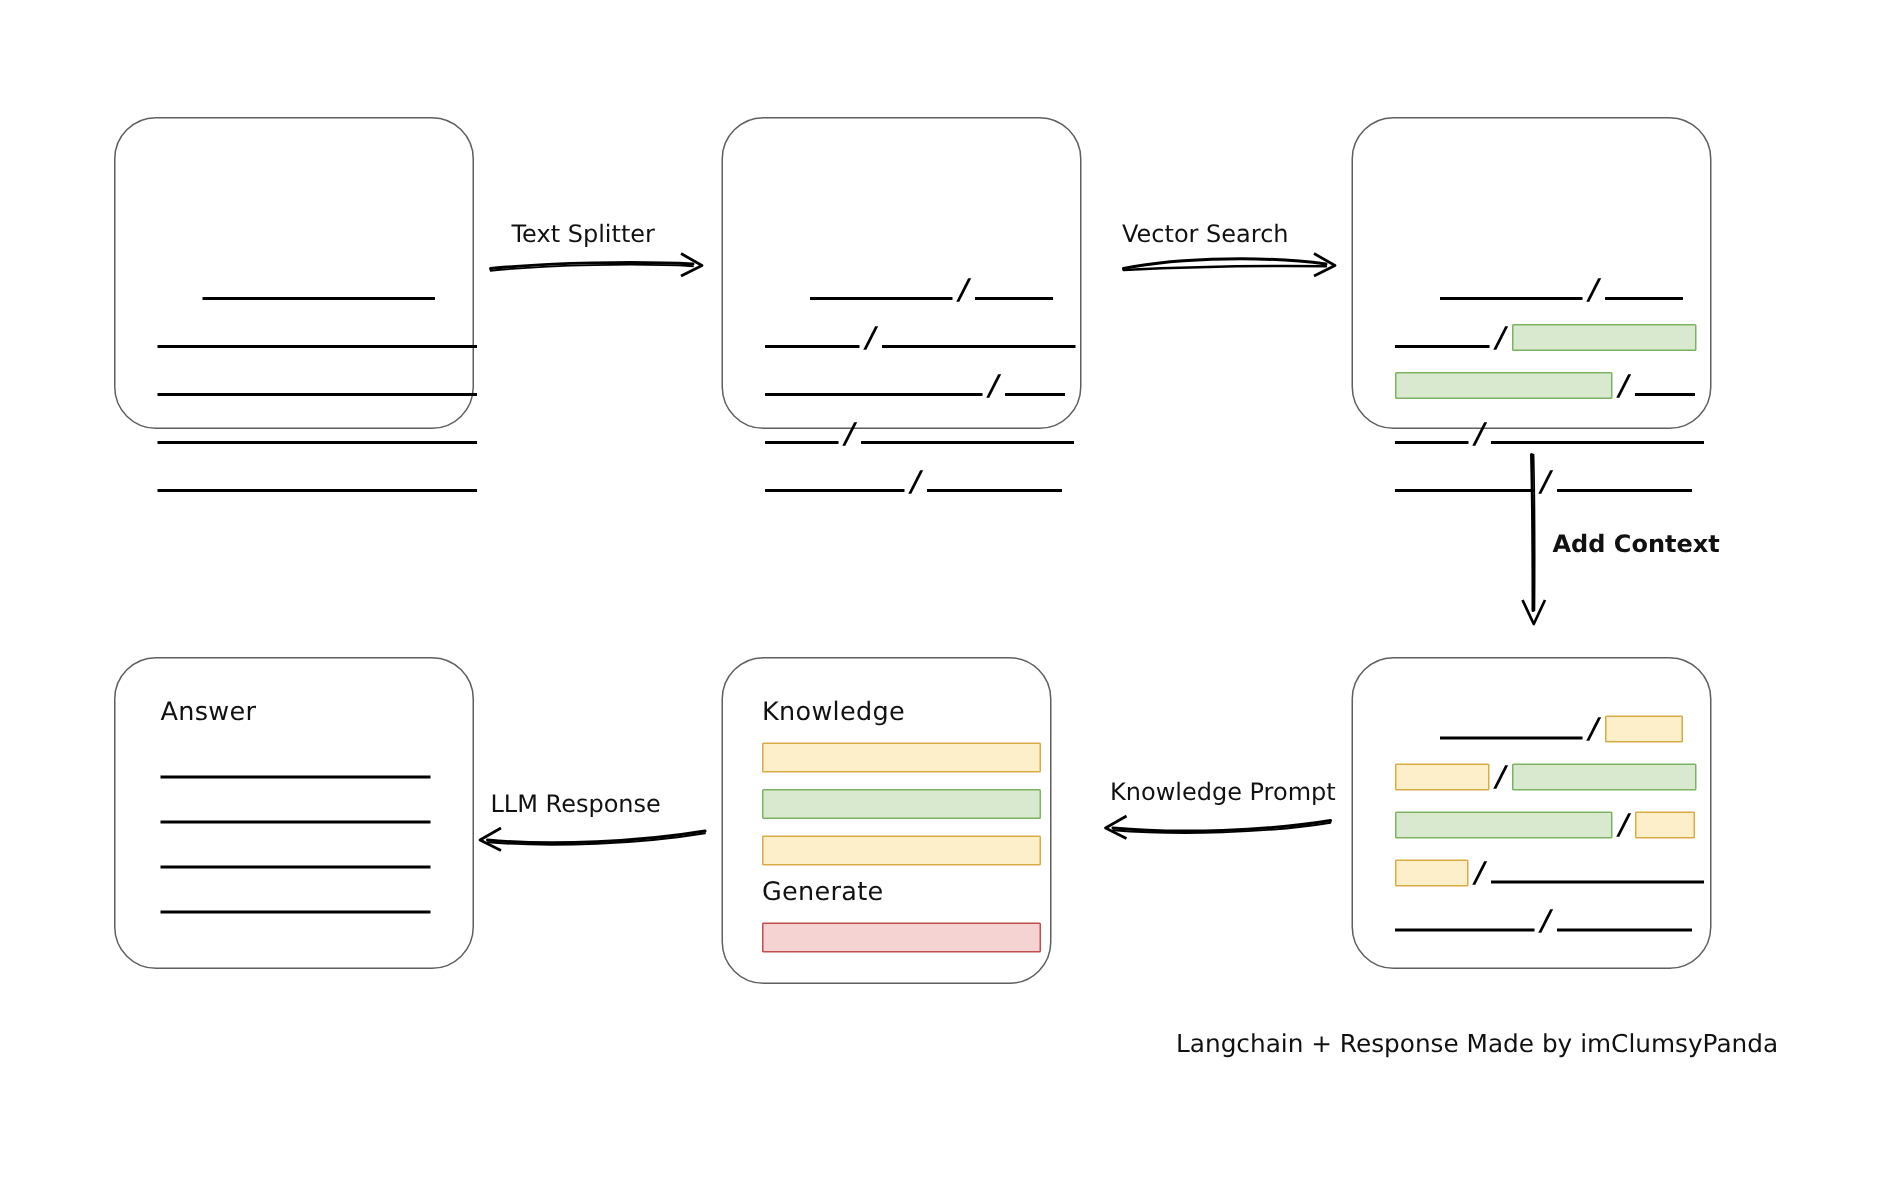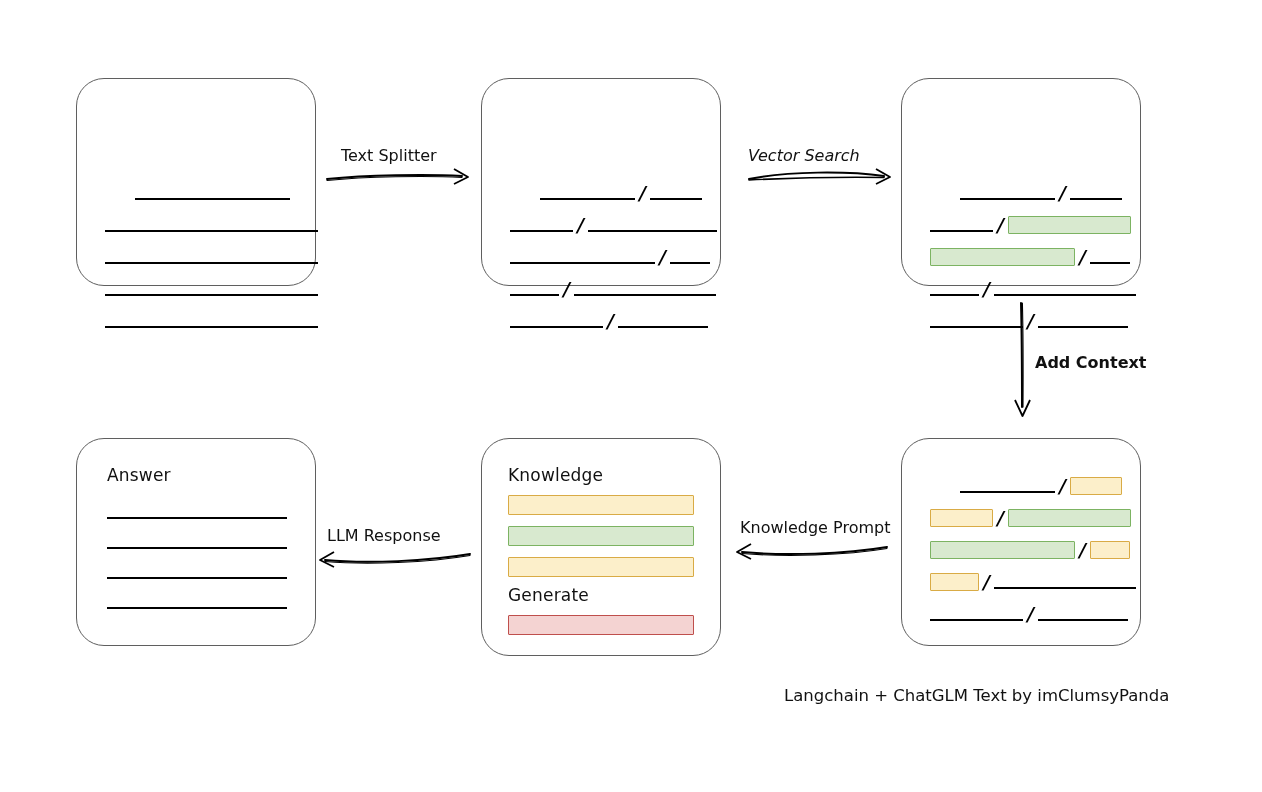--- a/index.html
+++ b/index.html
@@ -148,21 +148,21 @@
       <span class="slash">/</span>
       <span class="seg-line" style="width:142px;"></span>
     </div>
     <div class="row" style="left:28px; top:231px;">
       <span class="seg-line" style="width:93px;"></span>
       <span class="slash">/</span>
       <span class="seg-line" style="width:90px;"></span>
     </div>
   </div>
 
-  <div class="edge-label" style="left:748px; top:146px;font-style:italic;">Vector Search</div>
+  <div class="edge-label" style="left:748px; top:146px;">Vector Search</div>
   <svg class="edge-svg" style="left:748px; top:165px;" width="145" height="26" viewBox="0 0 145 26">
     <path d="M1,14 C40,6 100,6 136,11" stroke="#000" stroke-width="2" fill="none" stroke-linecap="round"></path>
     <path d="M1,15 C42,13 100,12 136,12.5" stroke="#000" stroke-width="1.6" fill="none" stroke-linecap="round"></path>
     <path d="M128,4 L142,12 L128,19" stroke="#000" stroke-width="1.8" fill="none" stroke-linejoin="round"></path>
   </svg>
 
   <div class="node-box" style="left:901px; top:78px; width:240px; height:208px;">
     <div class="row" style="left:58px; top:103px;">
       <span class="seg-line" style="width:95px;"></span>
       <span class="slash">/</span>
@@ -225,21 +225,21 @@
     </div>
   </div>
 
   <div class="edge-label" style="left:740px; top:518px;">Knowledge Prompt</div>
   <svg class="edge-svg" style="left:735px; top:538px;" width="155" height="26" viewBox="0 0 155 26">
     <path d="M152,9 C110,16 50,18 7,14" stroke="#000" stroke-width="2" fill="none" stroke-linecap="round"></path>
     <path d="M152,10.5 C110,17.5 50,19 7,15.5" stroke="#000" stroke-width="1.2" fill="none" stroke-linecap="round"></path>
     <path d="M16,6 L2,14 L16,21" stroke="#000" stroke-width="1.8" fill="none" stroke-linejoin="round"></path>
   </svg>
 
-  <div class="node-box" style="left:481px; top:438px; width:240px; height:218px;">
+  <div class="node-box" style="left:481px; top:438px; width:220px; height:218px;">
     <div class="box-title" style="left:26px; top:26px;">Knowledge</div>
     <div class="bar chip-yellow" style="left:26px; top:56px; width:186px;"></div>
     <div class="bar chip-green" style="left:26px; top:87px; width:186px;"></div>
     <div class="bar chip-yellow" style="left:26px; top:118px; width:186px;"></div>
     <div class="box-title" style="left:26px; top:146px;">Generate</div>
     <div class="bar chip-red" style="left:26px; top:176px; width:186px;"></div>
   </div>
 
   <div class="edge-label" style="left:327px; top:526px;">LLM Response</div>
   <svg class="edge-svg" style="left:318px; top:546px;" width="155" height="26" viewBox="0 0 155 26">
@@ -257,15 +257,15 @@
       <span class="seg-line" style="width:180px;"></span>
     </div>
     <div class="row" style="left:30px; top:122px;">
       <span class="seg-line" style="width:180px;"></span>
     </div>
     <div class="row" style="left:30px; top:152px;">
       <span class="seg-line" style="width:180px;"></span>
     </div>
   </div>
 
-  <div class="caption" style="left:784px; top:686px;">Langchain + ChatGLM Text by imClumsyPanda</div>
+  <div class="caption" style="left:784px; top:686px;">Langchain + Response Made by imClumsyPanda</div>
 
 </div>
 
 </body></html>

